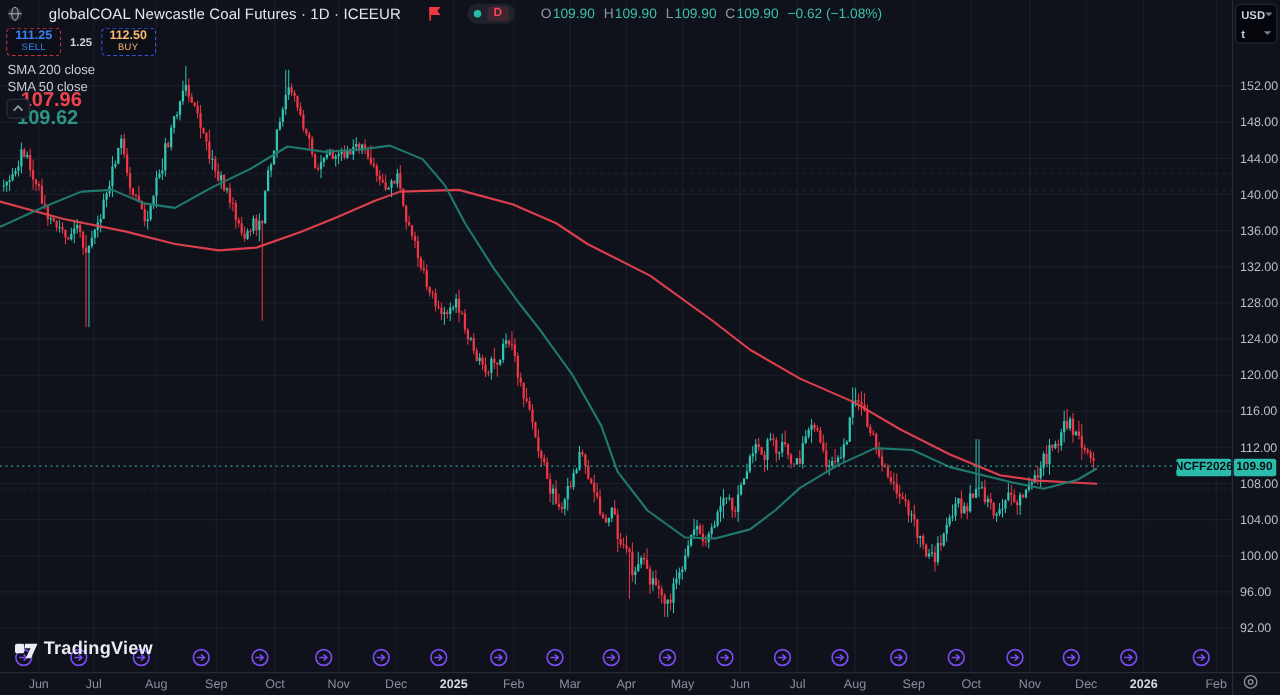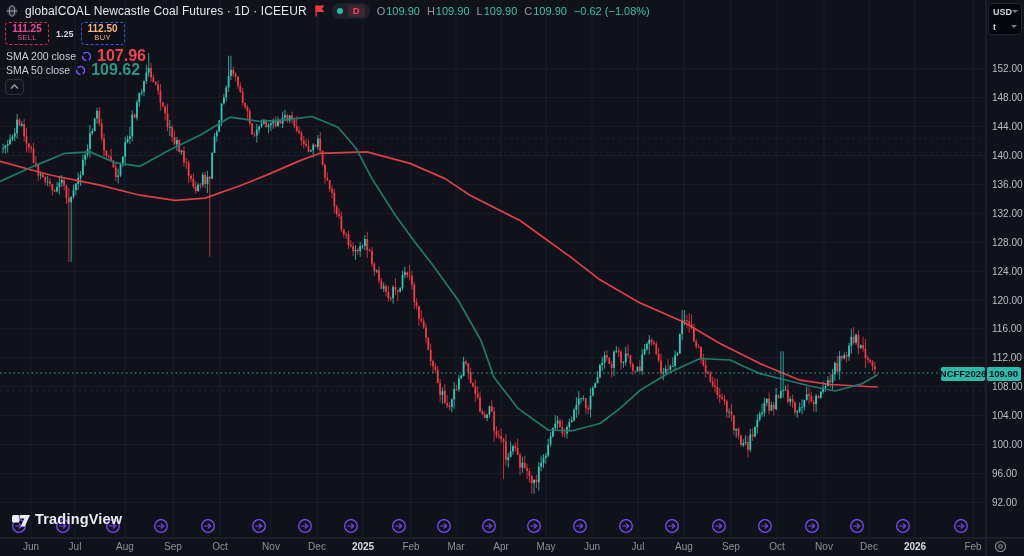--- a/index.html
+++ b/index.html
@@ -5,41 +5,41 @@
   html,body{margin:0;padding:0;background:#05060a;}
   .app{
     position:relative;width:1024px;height:556px;overflow:hidden;
     background:#0f121b;
     font-family:"Liberation Sans","DejaVu Sans",sans-serif;
     -webkit-font-smoothing:antialiased;
   }
   svg text{font-family:"Liberation Sans","DejaVu Sans",sans-serif;}
   .overlay{position:absolute;}
   
-  .topbar{left:6px;top:3px;height:15px;display:flex;align-items:center;gap:7px;white-space:nowrap;}
+  .topbar{left:6px;top:3px;height:15px;display:flex;align-items:center;gap:21px;white-space:nowrap;}
   .symbol-title{font-size:12px;font-weight:500;color:#e3e6ed;letter-spacing:.1px;}
   .pill{display:flex;align-items:center;gap:5px;background:#1d222b;border-radius:9px;padding:2px 5px;}
   .pill .dot{width:6px;height:6px;border-radius:50%;background:#2abbaa;}
   .pill .ivl{min-width:13px;height:12px;border-radius:3px;background:rgba(242,54,69,.16);
     color:#f4455a;font-size:9.5px;font-weight:700;display:flex;align-items:center;justify-content:center;padding:0 2px;}
   .ohlc{display:flex;align-items:center;gap:7px;font-size:11px;}
   .ohlc .pair{display:flex;gap:1px;}
   .ohlc .lbl{color:#9298a5;}
   .ohlc .val{color:#3cbfae;}
   .ohlc .chg{color:#3cbfae;}
   
   .trade{left:5px;top:22px;display:flex;align-items:center;gap:7px;}
   .tbtn{width:42px;height:20px;border-radius:4px;text-align:center;padding-top:1px;cursor:pointer;background:rgba(10,12,18,.35);}
   .tbtn .p{font-size:10px;font-weight:700;line-height:10px;}
   .tbtn .l{font-size:7.5px;font-weight:400;line-height:8px;letter-spacing:.3px;}
-  .sell{border:1px dashed rgba(242,54,69,.85);color:#ec4899;}
+  .sell{border:1px dashed rgba(242,54,69,.85);color:#3b82f6;}
   .buy{border:1px dashed rgba(61,98,255,.85);color:#fdba74;}
   .spread{font-size:9px;font-weight:700;color:#ced2da;}
   
-  .ind{left:6px;display:flex;align-items:center;gap:5px;height:12px;}
+  .ind{left:6px;display:flex;align-items:center;gap:5px;height:12px;flex-direction:column;}
   .ind .nm{font-size:10.5px;color:#c9cdd6;}
   .ind .vl{font-size:16px;font-weight:600;}
   .ind-0{top:50px;} .ind-0 .vl{color:#f0434f;}
   .ind-1{top:64px;} .ind-1 .vl{color:#2d9486;}
   
   .collapse{left:5px;top:79px;width:17px;height:14px;background:#12151d;border:1px solid #2b3040;border-radius:4px;
     display:flex;align-items:center;justify-content:center;cursor:pointer;}
   
   .curpanel{left:988px;top:3px;width:32px;background:#04060b;border:1px solid #23262f;border-radius:4px;}
   .currow{height:15px;display:flex;align-items:center;justify-content:space-between;padding:0 4px;cursor:pointer;}

